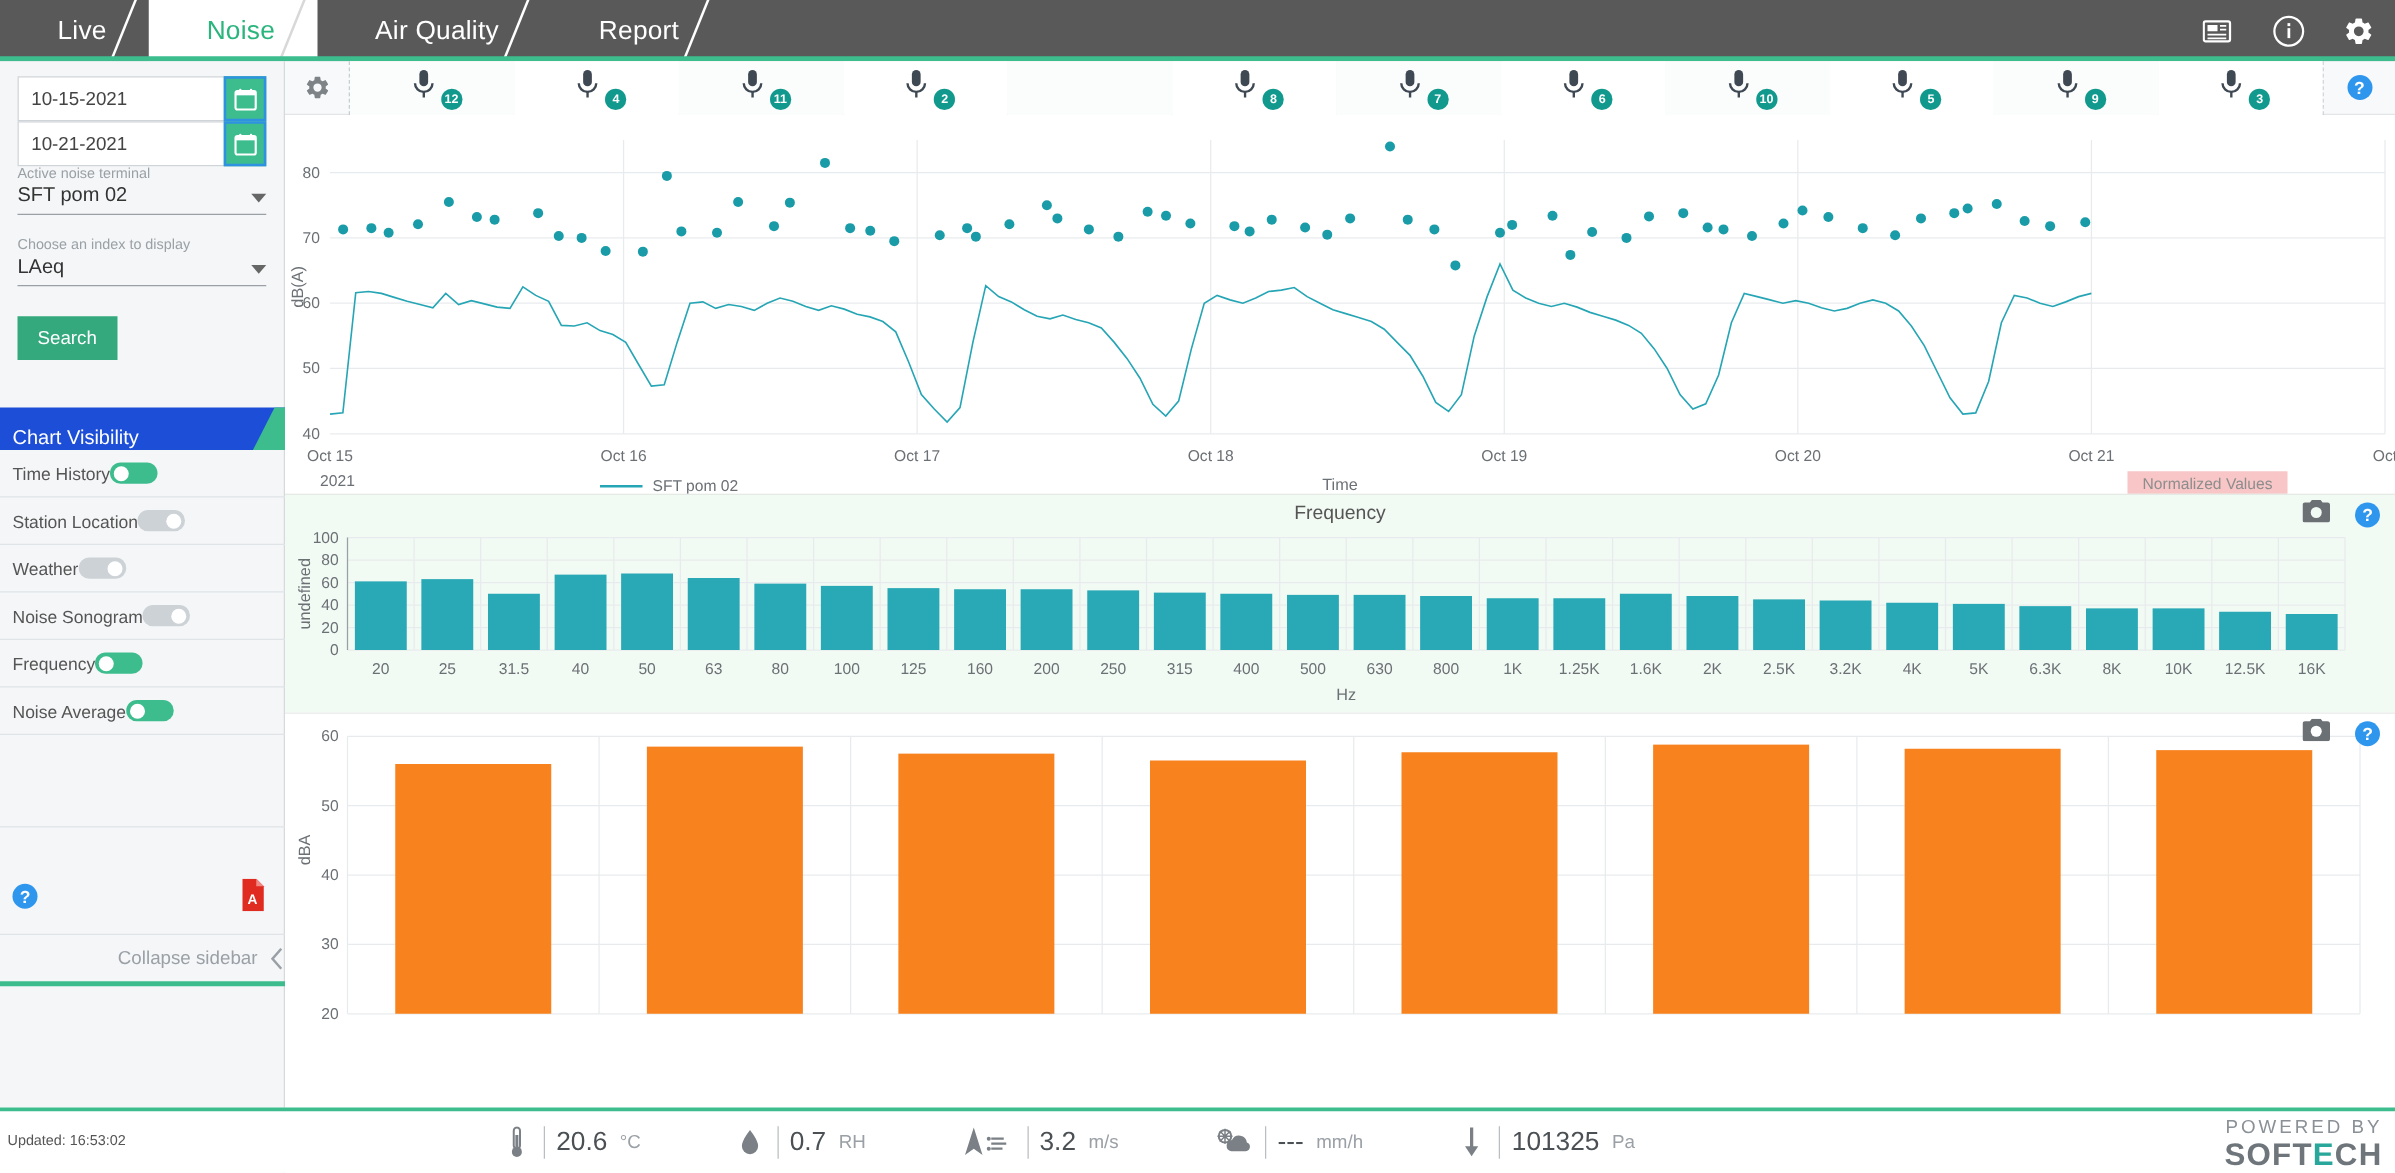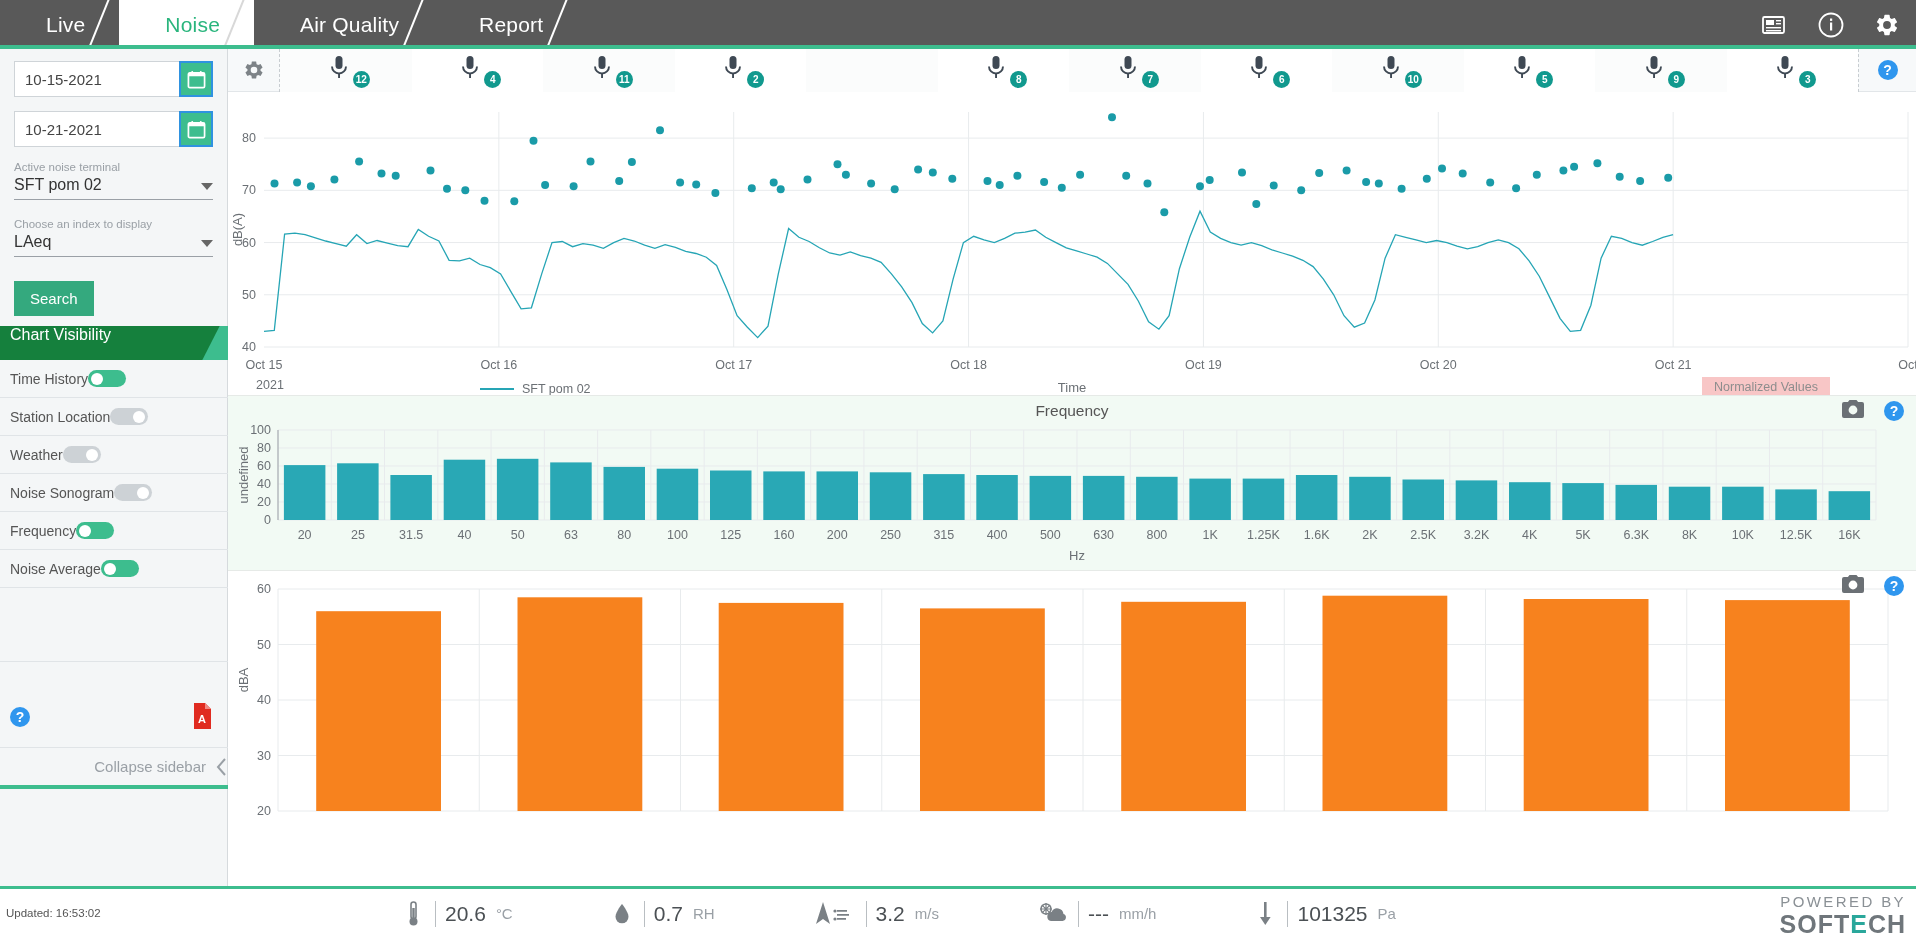--- a/index.html
+++ b/index.html
@@ -46,21 +46,21 @@
 
   .topicons { position: absolute; right: 14px; top: 0; height: 49px; display: flex; align-items: center; gap: 26px; }
   .topicons .ti { width: 30px; height: 30px; display: flex; align-items: center; justify-content: center; color: #ffffff; cursor: pointer; }
 
   
   .sidebar {
     position: absolute; left: 0; top: 49px; width: 228px; height: 889px;
     background: #f4f6f7; border-right: 1px solid #d6dadd;
   }
   .sb-pad { padding: 12px 14px 0 14px; }
-  .datefield { position: relative; margin-bottom: 14px; height: 36px; }
+  .datefield { position: relative; height: 36px; }
   .datefield input {
     width: 100%; height: 36px; border: 1px solid #cfd4d8; background: #fff;
     font-size: 15px; color: #444; padding: 0 44px 0 10px; font-family: "Liberation Sans", sans-serif;
   }
   .datebtn {
     position: absolute; right: 0; top: 0; width: 34px; height: 36px;
     background: #3dbd8e; border: 2px solid #2f92e0; display: flex;
     align-items: center; justify-content: center; cursor: pointer;
   }
   .selgroup { margin-bottom: 18px; }
@@ -71,22 +71,22 @@
   }
   .sel-val { font-size: 16px; color: #333; }
   .caret { width: 0; height: 0; border-left: 6px solid transparent; border-right: 6px solid transparent; border-top: 7px solid #666; margin-bottom: 4px; }
   .searchbtn {
     margin-top: 6px; background: #34a97e; color: #fff; border: none;
     font-size: 15px; padding: 9px 16px; cursor: pointer; font-family: "Liberation Sans", sans-serif;
   }
 
   .cv-header {
     position: absolute; left: 0; top: 277px; width: 228px; height: 34px;
-    background: #15803d; color: #fff; font-size: 16px; display: flex;
-    align-items: flex-start; padding-left: 10px;
+    background: #1d4ed8; color: #fff; font-size: 16px; display: flex;
+    align-items: flex-end; padding-left: 10px;
   }
   .cv-header::after {
     content: ""; position: absolute; right: -17px; top: 0; width: 34px; height: 34px;
     background: #3dbd8e; transform: skewX(-27deg);
   }
   .cv-list { position: absolute; left: 0; top: 311px; width: 228px; }
   .cv-row {
     height: 38px; display: flex; align-items: center; 
     border-bottom: 1px solid #e0e4e7; padding: 0 13px 0 10px; cursor: pointer;
   }
@@ -164,21 +164,21 @@
   .freq { position: relative; width: 1688px; height: 175px; background: #f2faf4; border-top: 1px solid #e6eae7; }
   
   .navg { position: relative; width: 1688px; height: 280px; background: #fff; border-top: 1px solid #e6eae7; }
 
   
   .statusbar {
     position: absolute; left: 0; top: 886px; width: 1916px; height: 52px;
     background: #ffffff; border-top: 3px solid #3dbd8e;
   }
   .updated { position: absolute; left: 6px; top: 18px; font-size: 11.5px; color: #555; }
-  .metrics { position: absolute; left: 400px; top: 0; height: 49px; display: flex; align-items: center; gap: 96px; }
+  .metrics { position: absolute; left: 400px; top: 0; height: 49px; display: flex; align-items: center; gap: 74px; }
   .metric { display: flex; align-items: center; gap: 9px; }
   .metric .ico { width: 26px; height: 30px; display: flex; align-items: center; justify-content: center; color: #7a8085; }
   .metric .divider { width: 1px; height: 26px; background: #b9bec2; }
   .metric .val { font-size: 21px; color: #4b5054; }
   .metric .unit { font-size: 15px; color: #9aa0a6; margin-left: 1px; }
   .poweredby { position: absolute; right: 10px; top: 4px; text-align: right; }
   .pb-small { font-size: 15px; color: #8a9095; letter-spacing: 2.4px; }
   .pb-big { font-size: 25px; color: #6f767b; letter-spacing: 1px; font-weight: bold; }
   .pb-big .teal { color: #2aa79b; }
 </style>

